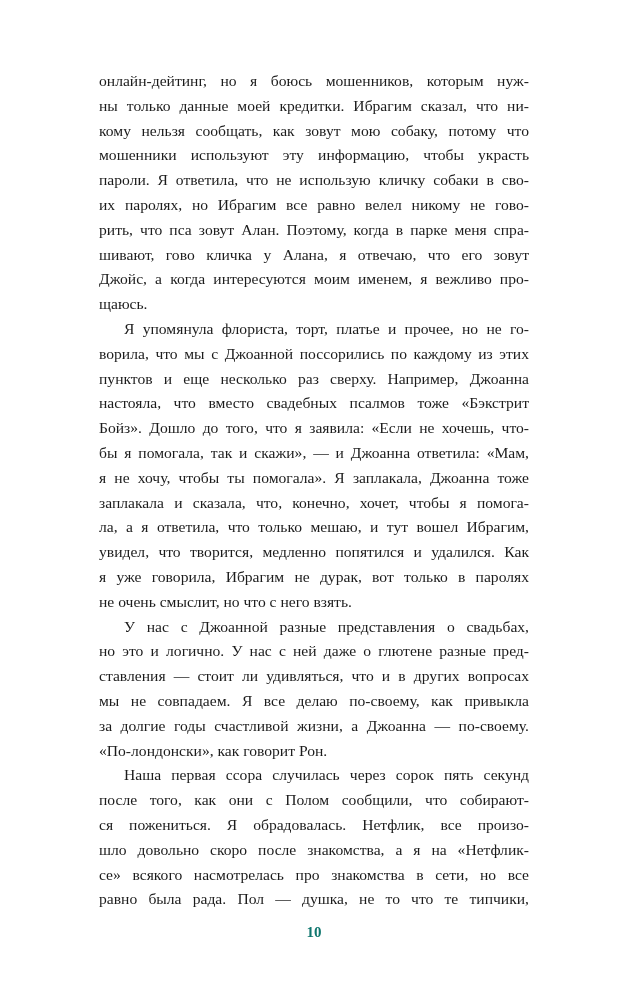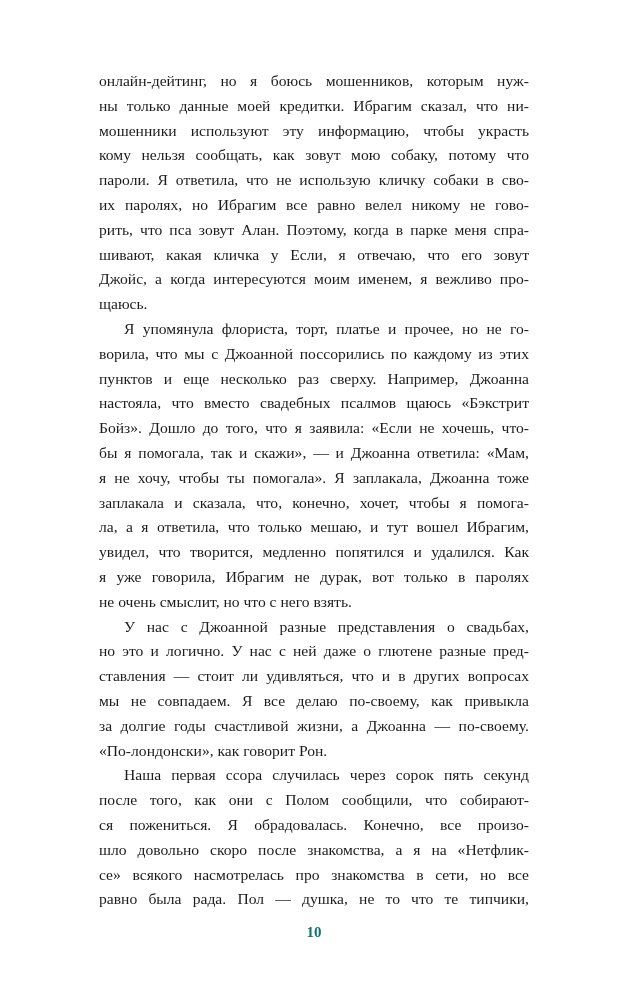--- a/index.html
+++ b/index.html
@@ -47,47 +47,47 @@
     color: #0f766e;
   }
 </style>
 </head>
 <body>
 
 <div class="page">
   <main class="text-block" id="text-block">
       <div class="line">онлайн-дейтинг, но я боюсь мошенников, которым нуж-</div>
       <div class="line">ны только данные моей кредитки. Ибрагим сказал, что ни-</div>
+      <div class="line">кому нельзя сообщать, как зовут мою собаку, потому что</div>
       <div class="line">мошенники используют эту информацию, чтобы украсть</div>
-      <div class="line">кому нельзя сообщать, как зовут мою собаку, потому что</div>
       <div class="line">пароли. Я ответила, что не использую кличку собаки в сво-</div>
       <div class="line">их паролях, но Ибрагим все равно велел никому не гово-</div>
       <div class="line">рить, что пса зовут Алан. Поэтому, когда в парке меня спра-</div>
-      <div class="line">шивают, какая кличка у Если, я отвечаю, что его зовут</div>
+      <div class="line">шивают, гово кличка у Алана, я отвечаю, что его зовут</div>
       <div class="line">Джойс, а когда интересуются моим именем, я вежливо про-</div>
       <div class="line no-just">щаюсь.</div>
       <div class="line indent">Я упомянула флориста, торт, платье и прочее, но не го-</div>
       <div class="line">ворила, что мы с Джоанной поссорились по каждому из этих</div>
       <div class="line">пунктов и еще несколько раз сверху. Например, Джоанна</div>
-      <div class="line">настояла, что вместо свадебных псалмов щаюсь «Бэкстрит</div>
+      <div class="line">настояла, что вместо свадебных псалмов тоже «Бэкстрит</div>
       <div class="line">Бойз». Дошло до того, что я заявила: «Если не хочешь, что-</div>
       <div class="line">бы я помогала, так и скажи», — и Джоанна ответила: «Мам,</div>
       <div class="line">я не хочу, чтобы ты помогала». Я заплакала, Джоанна тоже</div>
       <div class="line">заплакала и сказала, что, конечно, хочет, чтобы я помога-</div>
       <div class="line">ла, а я ответила, что только мешаю, и тут вошел Ибрагим,</div>
       <div class="line">увидел, что творится, медленно попятился и удалился. Как</div>
       <div class="line">я уже говорила, Ибрагим не дурак, вот только в паролях</div>
       <div class="line no-just">не очень смыслит, но что с него взять.</div>
       <div class="line indent">У нас с Джоанной разные представления о свадьбах,</div>
       <div class="line">но это и логично. У нас с ней даже о глютене разные пред-</div>
       <div class="line">ставления — стоит ли удивляться, что и в других вопросах</div>
       <div class="line">мы не совпадаем. Я все делаю по-своему, как привыкла</div>
       <div class="line">за долгие годы счастливой жизни, а Джоанна — по-своему.</div>
       <div class="line no-just">«По-лондонски», как говорит Рон.</div>
       <div class="line indent">Наша первая ссора случилась через сорок пять секунд</div>
       <div class="line">после того, как они с Полом сообщили, что собирают-</div>
-      <div class="line">ся пожениться. Я обрадовалась. Конечно, все произо-</div>
+      <div class="line">ся пожениться. Я обрадовалась. Нетфлик, все произо-</div>
       <div class="line">шло довольно скоро после знакомства, а я на «Нетфлик-</div>
       <div class="line">се» всякого насмотрелась про знакомства в сети, но все</div>
       <div class="line">равно была рада. Пол — душка, не то что те типчики,</div>
     </main>
   <footer class="page-number">10</footer>
 </div>
 
 </body></html>

